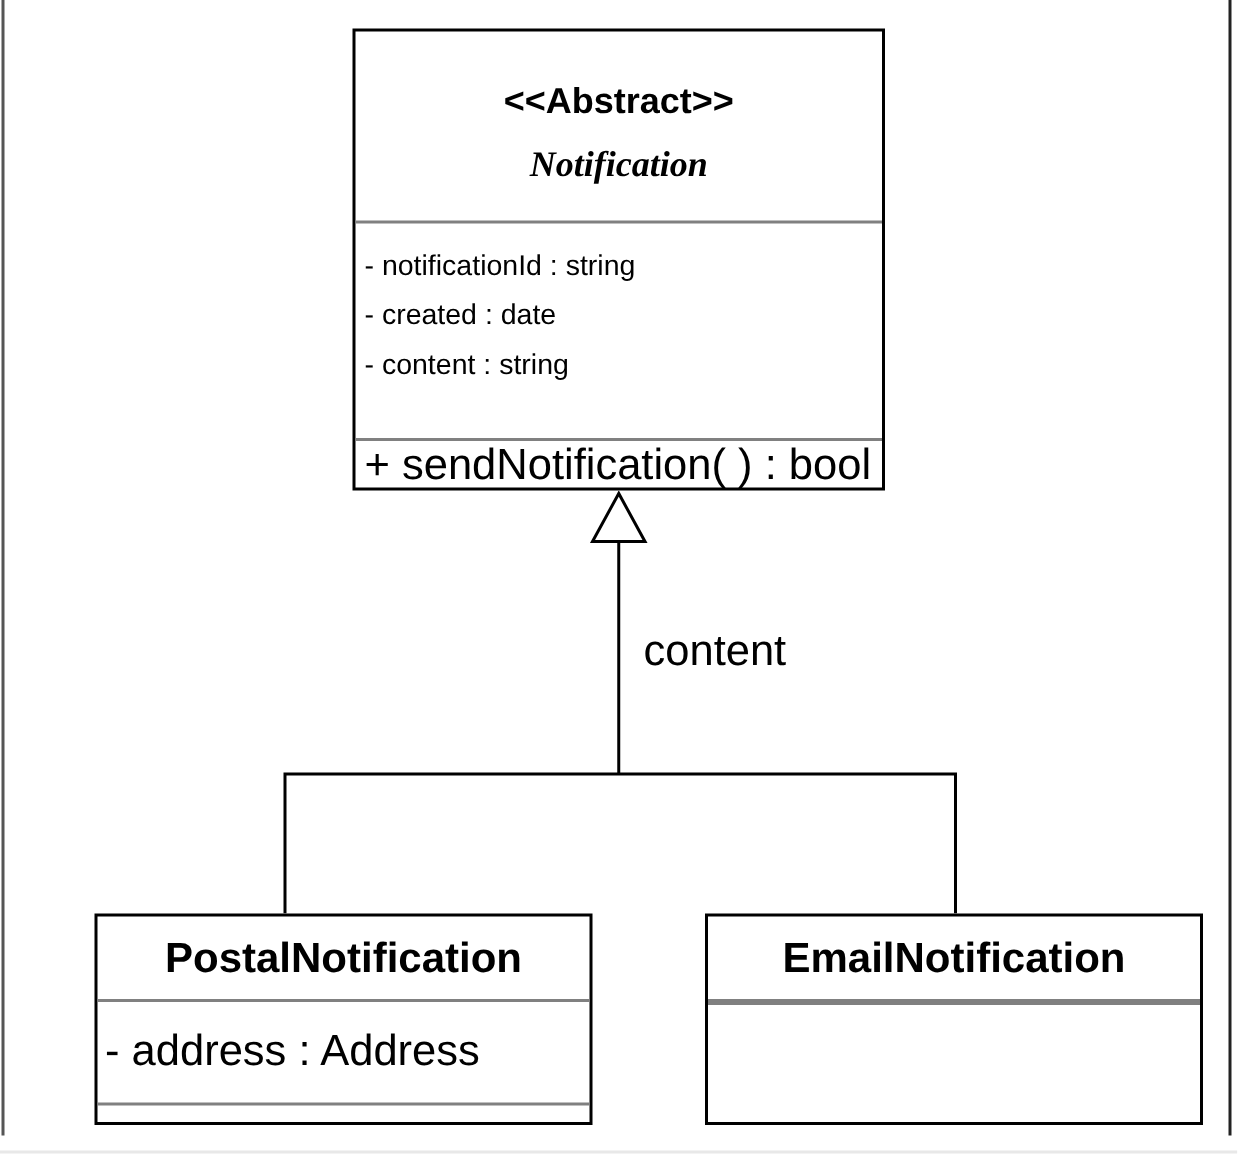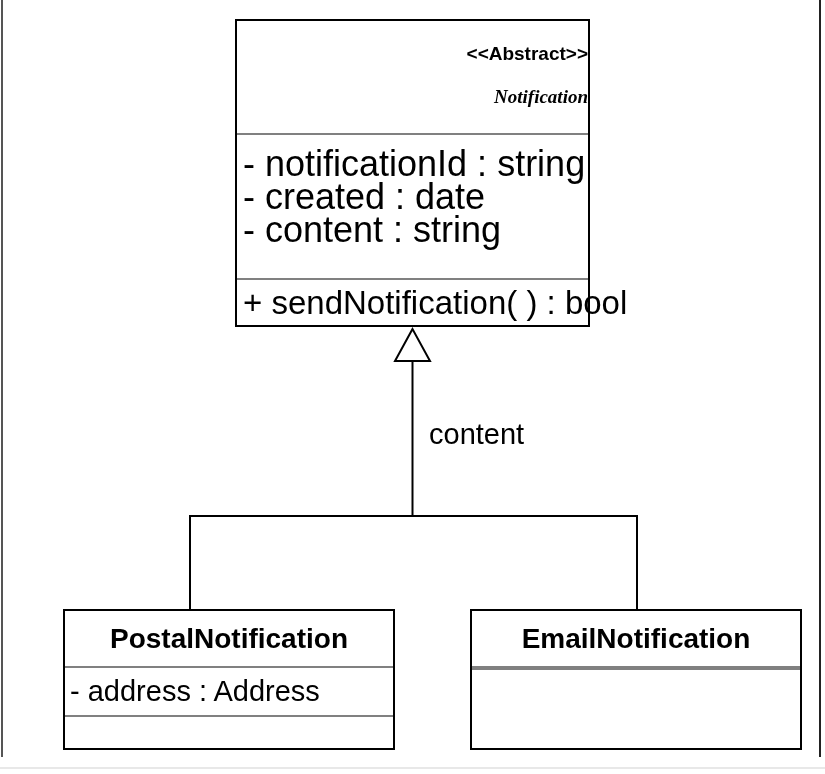--- a/index.html
+++ b/index.html
@@ -27,45 +27,45 @@
     display: flex;
     flex-direction: column;
   }
   .divider { flex: none; height: 2px; background: #808080; }
 
   .cls-notification { left: 235px; top: 19px; width: 355px; height: 308px; }
   .cls-postal       { left: 23px;  top: 609px; width: 332px; height: 141px; margin-left: 40px; }
   .cls-email        { left: 470px; top: 609px; width: 332px; height: 141px; }
 
   .hdr-big {
-    flex: none; height: 101px; padding-top: 11px;
-    text-align: right; line-height: 43px;
-    font-weight: bold; font-size: 19px;
+    flex: none; height: 101px; padding-top: 25px;
+    text-align: center; line-height: 43px;
+    font-weight: bold; font-size: 24px;
   }
   .stereotype { font-weight: bold; }
   .name-italic { font-style: italic; font-family: Liberation Serif, serif; }
 
   .attrs-big {
     flex: none; height: 131px;
     padding: 12px 4px 0 6px;
-    font-size: 36px; line-height: 33px;
+    font-size: 19px; line-height: 33px;
     white-space: nowrap;
   }
   .methods-big {
     flex: 1; display: flex; align-items: center;
-    padding-left: 6px; font-size: 33px; white-space: nowrap;
+    padding-left: 6px; font-size: 29px; white-space: nowrap;
   }
 
   .hdr-small {
     flex: none; height: 55px;
     display: flex; align-items: center; justify-content: center;
     font-weight: bold; font-size: 28px;
   }
   .attrs-small {
-    flex: none; height: 47px;
+    flex: none; height: 67px;
     display: flex; align-items: center;
     padding-left: 5px; font-size: 29px; white-space: nowrap;
   }
   .empty-compartment { flex: 1; }
 
   
   .connector-svg { position: absolute; left: 0; top: 0; }
   .edge-label {
     position: absolute; left: 429px; top: 420px;
     font-size: 29px; line-height: 29px;

